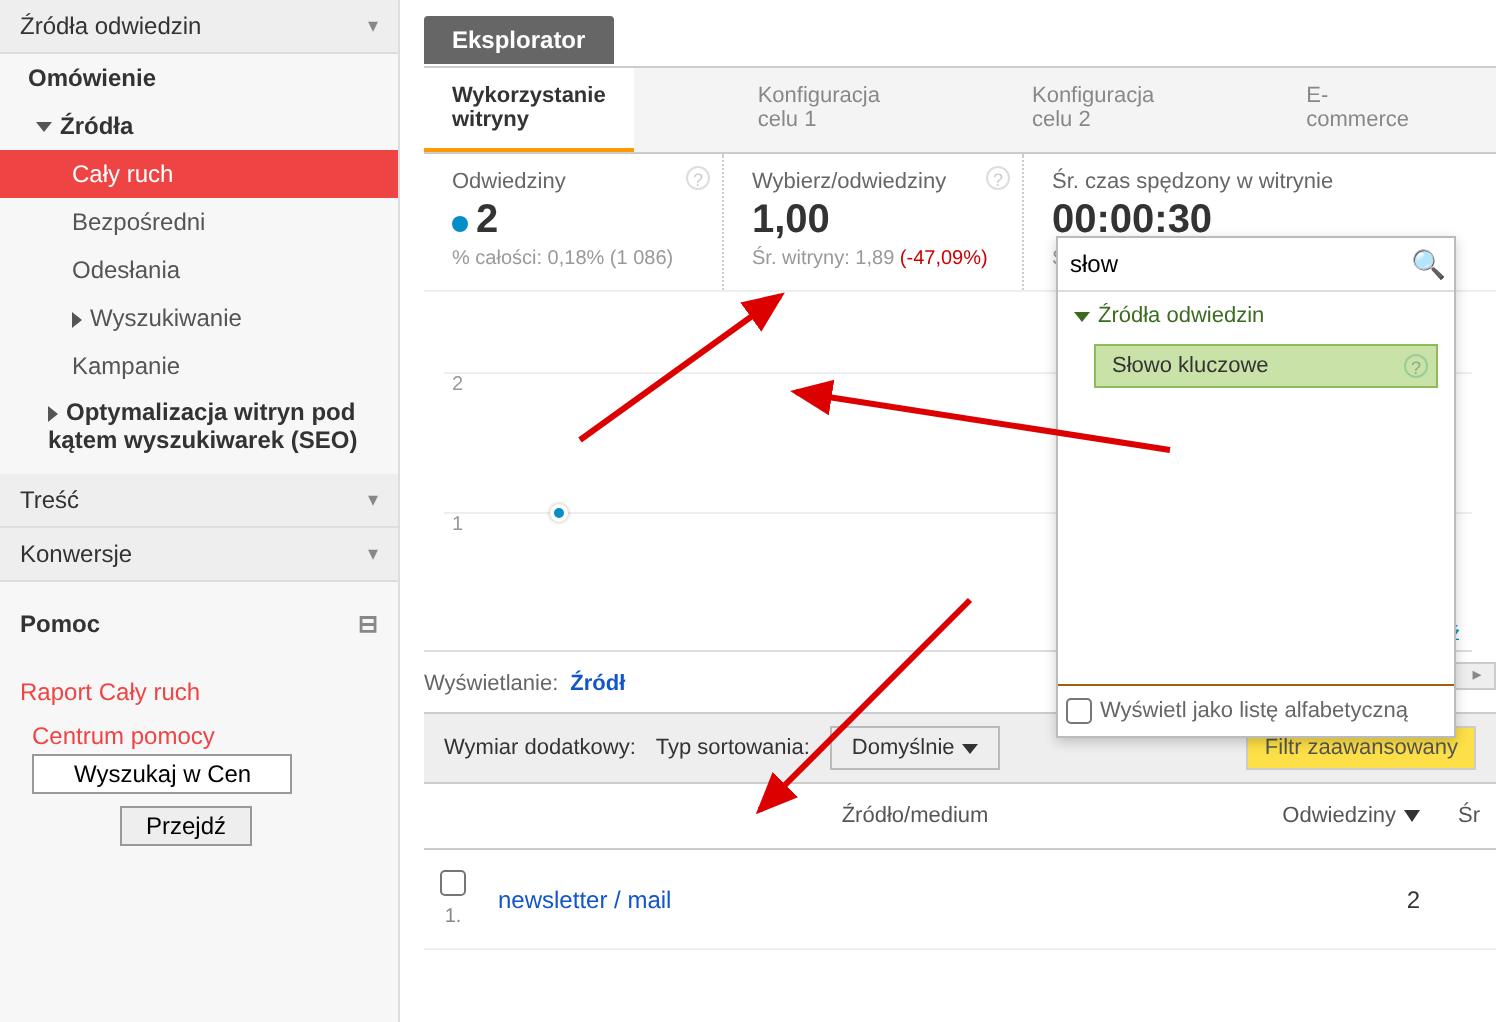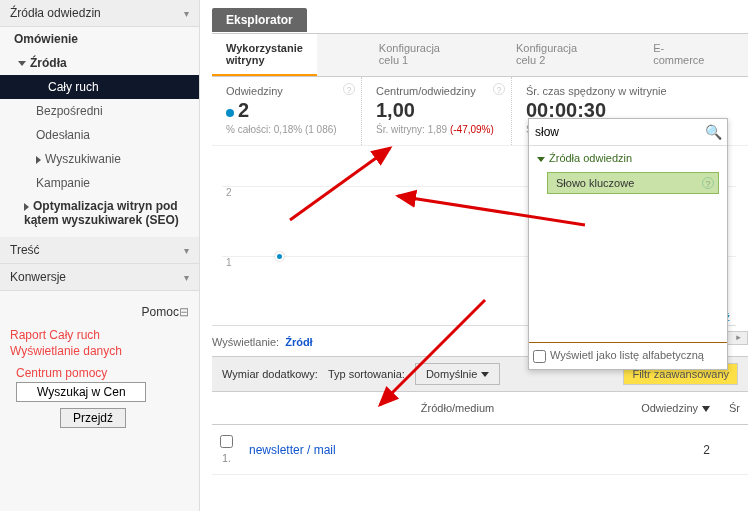--- a/index.html
+++ b/index.html
@@ -5,27 +5,27 @@
   * { box-sizing: border-box; margin: 0; padding: 0; }
   body { font-family: Arial, sans-serif; font-size: 12px; color: #333; background: #fff; width: 748px; height: 511px; overflow: hidden; position: relative; }
   
   
   .sidebar { position: absolute; left: 0; top: 0; width: 200px; height: 511px; background: #f7f7f7; border-right: 1px solid #ddd; }
   .section-header { display: flex; justify-content: space-between; align-items: center; padding: 6px 10px; background: #eee; border-bottom: 1px solid #ddd; cursor: pointer; }
   .section-header .chev { color: #888; font-size: 10px; }
   .nav-item { padding: 4px 10px 4px 24px; color: #1155cc; cursor: pointer; line-height: 16px; }
   .nav-item.sub { padding-left: 36px; color: #555; }
   .nav-item.bold { font-weight: bold; color: #333; padding-left: 18px; }
-  .nav-item.active { background: #0f172a; color: #fff; padding-left: 48px; }
+  .nav-item.active { background: #ef4444; color: #fff; padding-left: 36px; }
   .nav-item.multi { padding-left: 24px; color: #333; font-weight: bold; line-height: 14px; }
   .nav-item .tri { display:inline-block; width:0;height:0;border-top:4px solid transparent;border-bottom:4px solid transparent;border-left:5px solid #555;margin-right:4px;vertical-align:middle;}
   .nav-item .tri.d { border-left:4px solid transparent;border-right:4px solid transparent;border-top:5px solid #555;border-bottom:none; }
   
   .help-box { margin: 14px 10px 0 10px; }
-  .help-title { display:flex; justify-content: flex-end; font-weight: normal; margin-bottom: 9px; }
+  .help-title { display:flex; justify-content: space-between; font-weight: bold; margin-bottom: 20px; }
   .help-link { color: #ef4444; display:block; margin-bottom: 2px; cursor:pointer; }
   .help-input-wrap { margin-top: 8px; }
   .help-input { width: 130px; border: 1px solid #999; padding: 2px 20px; font-size: 12px; margin-left: 6px; }
   .help-btn { margin: 6px 0 0 50px; border: 1px solid #999; background: #eee; padding: 2px 12px; font-size: 12px; cursor:pointer; }
   
   
   .main { position:absolute; left:200px; top:0; right:0; bottom:0; overflow:hidden; }
   
   .tabset { margin: 8px 0 0 12px; height: 26px; border-bottom: 1px solid #ccc; }
   .tab { display:inline-block; background:#666; color:#fff; padding:5px 14px; font-weight:bold; border-radius:2px 2px 0 0; }
@@ -110,21 +110,20 @@
     <span>Konwersje</span>
     <span class="chev">▾</span>
   </div>
 
   <div class="help-box">
     <div class="help-title">
       <span>Pomoc</span>
       <span style="color:#888;">⊟</span>
     </div>
     <a class="help-link">Raport Cały ruch</a>
-    <a class="help-link">Wyświetlanie danych</a>
     <div class="help-input-wrap">
       <a class="help-link" style="margin-left:6px;">Centrum pomocy</a>
       <input class="help-input" value="Wyszukaj w Centrum" style="">
       <button class="help-btn">Przejdź</button>
     </div>
   </div>
 </div>
 
 <div class="main">
   <div class="tabset">
@@ -140,21 +139,21 @@
 
   <div class="metrics">
     <div class="metric">
       <span class="q">?</span>
       <div class="metric-label">Odwiedziny</div>
       <div class="metric-value"><span class="dot"></span><span>2</span></div>
       <div class="metric-sub">% całości: 0,18% (1 086)</div>
     </div>
     <div class="metric">
       <span class="q">?</span>
-      <div class="metric-label">Centrum/odwiedziny</div>
+      <div class="metric-label">Wybierz/odwiedziny</div>
       <div class="metric-value">1,00</div>
       <div class="metric-sub"><span>Śr. witryny: 1,89 </span><span class="red">(-47,09%)</span></div>
     </div>
     <div class="metric" style="border-right:none;">
       <div class="metric-label">Śr. czas spędzony w witrynie</div>
       <div class="metric-value">00:00:30</div>
       <div class="metric-sub"><span>Śr. witryny: 00:01:34 </span><span class="red">(-68,00%)</span></div>
     </div>
   </div>
 

